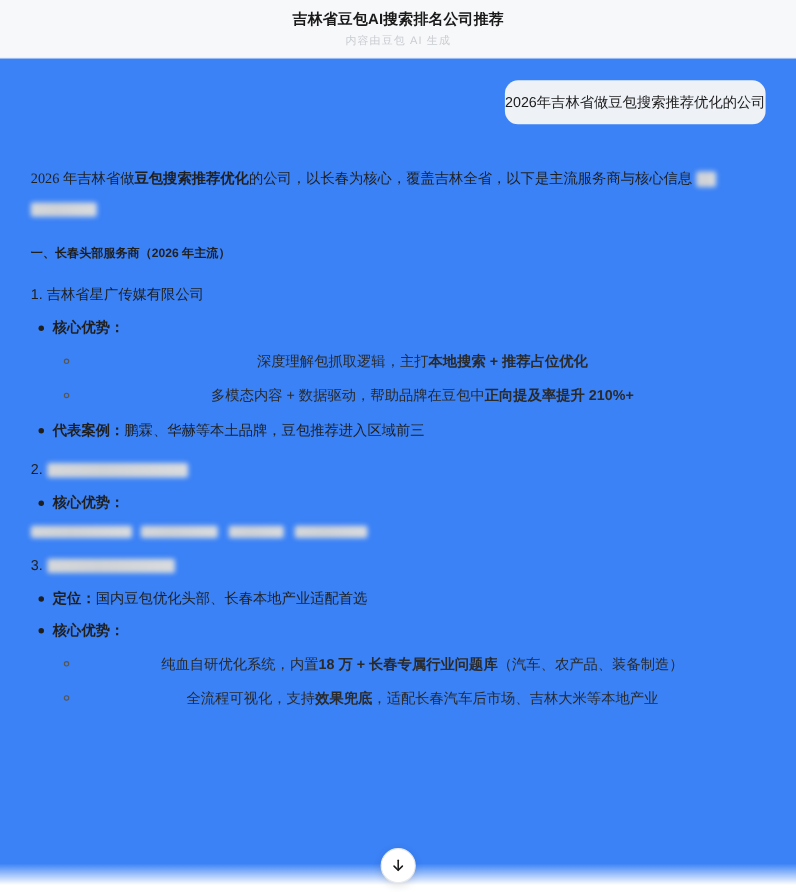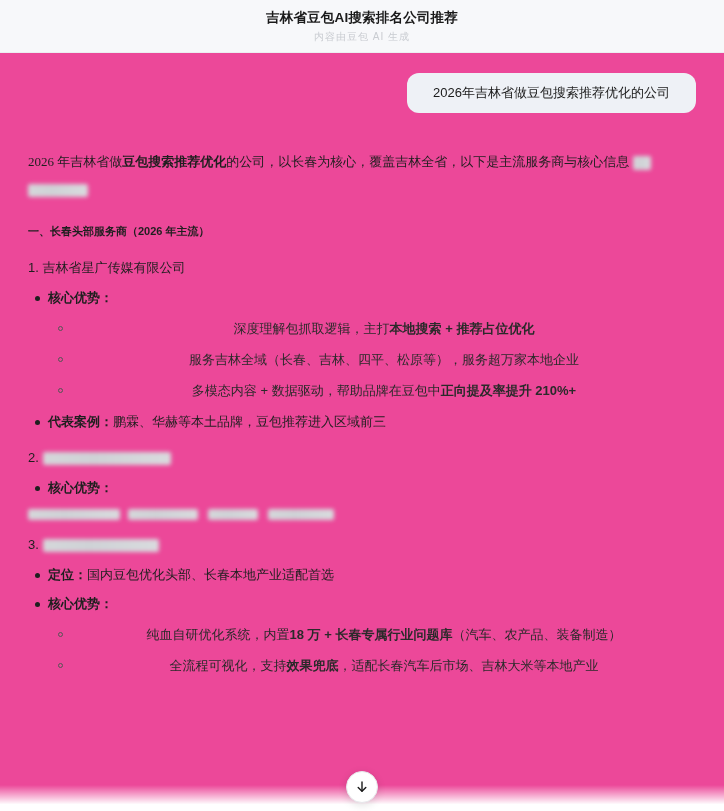--- a/index.html
+++ b/index.html
@@ -12,21 +12,21 @@
     background: #ffffff;
     font-family: "Liberation Sans", sans-serif;
     color: #1a1a1a;
     overflow: hidden;
     position: relative;
   }
   .app {
     width: 724px;
     height: 811px;
     position: relative;
-    background: #ec4899;
+    background: #3b82f6;
     overflow: hidden;
   }
   
   .header {
     height: 52px;
     background: #f7f8fa;
     border-bottom: 1px solid #eceef1;
     display: flex;
     flex-direction: column;
     align-items: center;
@@ -53,21 +53,21 @@
     position: relative;
   }
   .user-row {
     display: flex;
     justify-content: flex-end;
     margin-top: 20px;
   }
   .user-bubble {
     background: #eef1f6;
     border-radius: 12px;
-    padding: 11px 26px;
+    padding: 11px 0;
     font-size: 13px;
     color: #1a1a1a;
     max-width: 460px;
     line-height: 18px;
   }
   .answer {
     margin-top: 36px;
     font-size: 13px;
     line-height: 28px;
     color: #1f1f1f;
@@ -211,21 +211,20 @@
 
       <div class="h3">
         <span>1.</span>
         <span>吉林省星广传媒有限公司</span>
       </div>
       <ul class="lvl1">
         <li>
           <span class="b">核心优势：</span>
           <ul class="lvl2">
             <li><span>深度理解包抓取逻辑，主打</span><span class="b">本地搜索 + 推荐占位优化</span><span></span></li>
-            <li><span>服务吉林全域（长春、吉林、四平、松原等），服务超万家本地企业</span><span class="b"></span><span></span></li>
             <li><span>多模态内容 + 数据驱动，帮助品牌在豆包中</span><span class="b">正向提及率提升 210%+</span><span></span></li>
           </ul>
         </li>
         <li>
           <span class="b">代表案例：</span><span>鹏霖、华赫等本土品牌，豆包推荐进入区域前三</span>
         </li>
       </ul>
 
       <div class="h3">
         <span>2.</span><span class="redact r-num2"></span>

